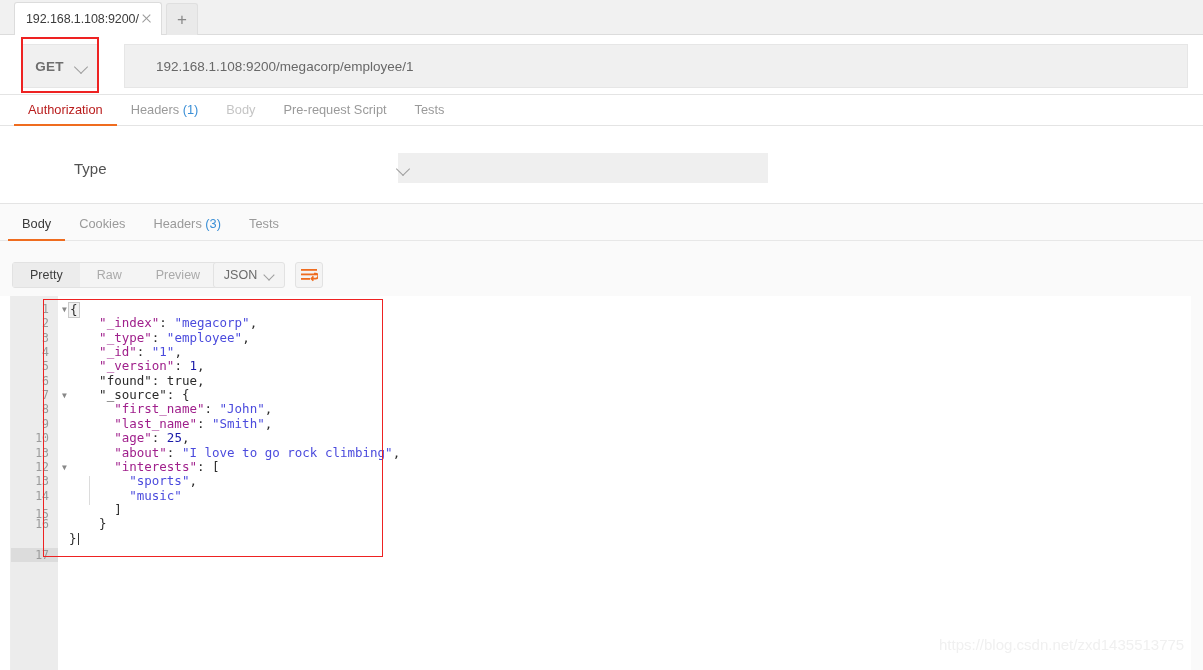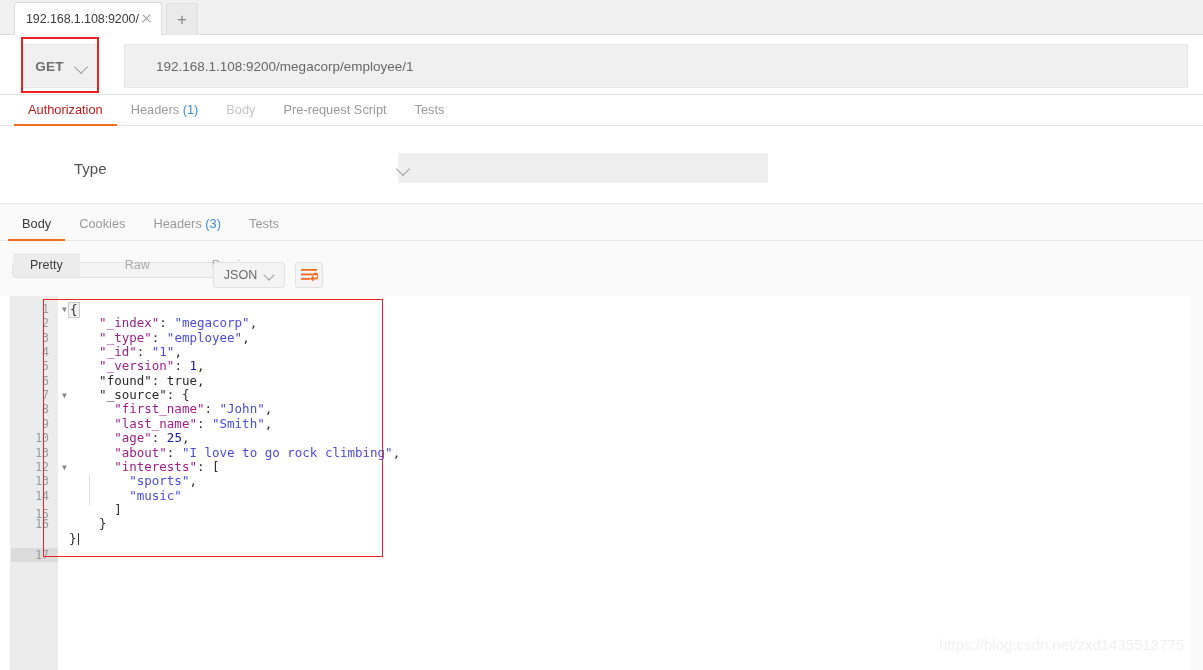--- a/index.html
+++ b/index.html
@@ -121,23 +121,23 @@
 
   
   .annotation {
     position:absolute; left:419px; top:216px; font-size:22px; color:#ee3b3b;
     font-family:"DejaVu Sans", sans-serif; white-space:nowrap; letter-spacing:1px;
   }
 
   
   .fmtbar { position:absolute; left:0; top:256px; width:1203px; height:40px; }
   .seg {
-    position:absolute; left:12px; top:262px; height:16px;
+    position:absolute; left:12px; top:262px; height:26px;
     background:#f4f4f4; border:1px solid #e2e2e2; border-radius:3px;
-    display:flex; align-items:flex-end;gap:28px;
+    display:flex; align-items:flex-end;
   }
   .seg-item {
     font-size:12.5px; color:#aaaaaa; padding:0 17px; line-height:24px; cursor:pointer;
   }
   .seg-item.active { color:#3d3d3d; background:#ececec; height:24px; }
   .json-select {
     position:absolute; left:213px; top:262px; width:72px; height:26px;
     background:#f4f4f4; border:1px solid #e2e2e2; border-radius:3px;
     display:flex; align-items:center; justify-content:center; gap:8px; cursor:pointer;
   }

